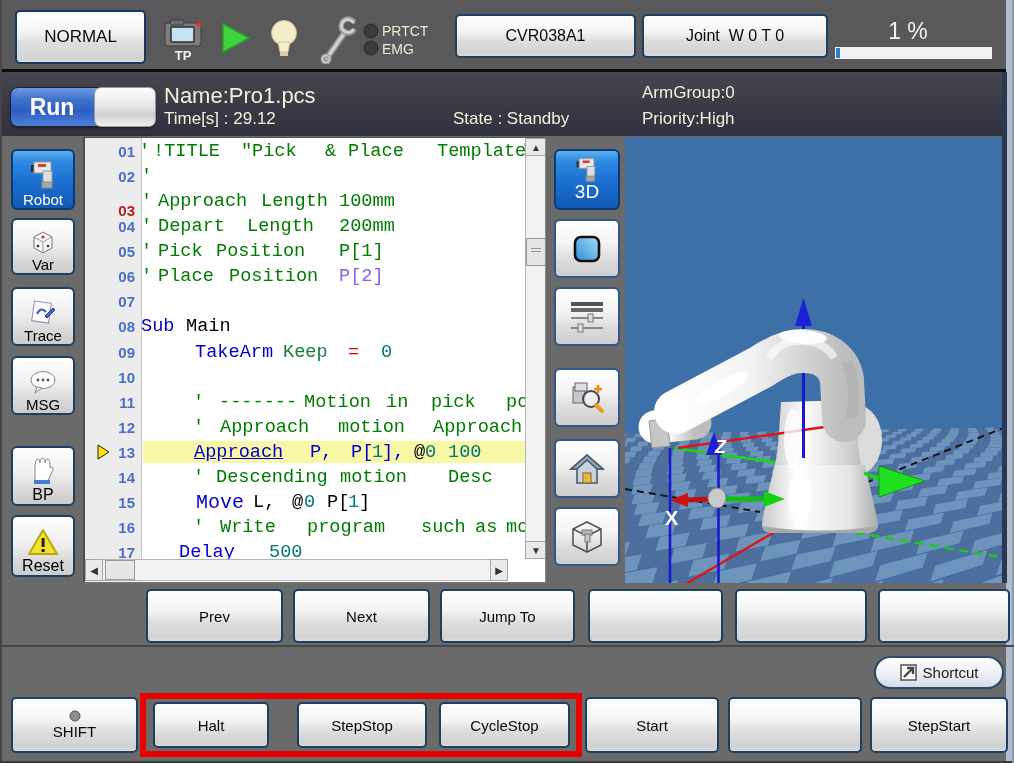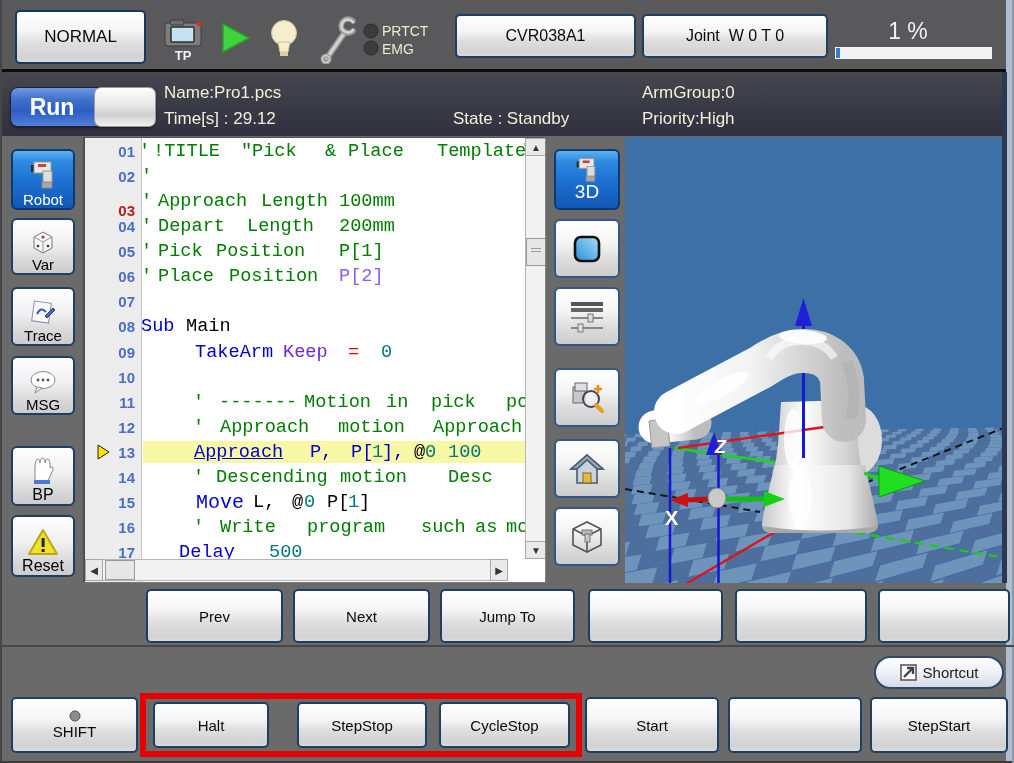--- a/index.html
+++ b/index.html
@@ -50,21 +50,21 @@
 <div class="btn" style="left:455px;top:14px;width:181px;height:44px;font-size:16px">CVR038A1</div>
 <div class="btn" style="left:642px;top:14px;width:186px;height:44px;font-size:16px">Joint&nbsp;&nbsp;W 0 T 0</div>
 <div class="abs" style="left:858px;top:18px;width:100px;text-align:center;font-size:23px;color:#f2f2f2">1 %</div>
 <div class="abs" style="left:835px;top:47px;width:157px;height:12px;background:#f2f2f2"></div>
 <div class="abs" style="left:836px;top:48px;width:4px;height:10px;background:#2f7fd0"></div>
 
 <div class="abs" style="left:0;top:72px;width:1014px;height:64px;background:linear-gradient(180deg,#47474f 0%,#3d3d48 40%,#30303f 100%)"></div>
 <div class="abs" style="left:10px;top:87px;width:146px;height:40px;border-radius:8px;background:linear-gradient(180deg,#6f9ae0 0%,#3f72cc 30%,#2e5dc0 60%,#4d7fd8 100%);border:1px solid #223;box-shadow:0 1px 2px rgba(0,0,0,.5)"></div>
 <div class="abs" style="left:14px;top:87px;width:76px;height:40px;color:#fff;font-size:23px;font-weight:bold;display:flex;align-items:center;justify-content:center">Run</div>
 <div class="abs" style="left:94px;top:87px;width:62px;height:40px;border-radius:7px;background:linear-gradient(180deg,#fdfdfd 0%,#e8e8e8 45%,#cfcfcf 70%,#f0f0f0 100%);border:1px solid #9a9a9a"></div>
-<div class="abs" style="left:164px;top:83px;font-size:17px;color:#f3efdc">Name:Pro1.pcs</div>
+<div class="abs" style="left:164px;top:83px;font-size:22px;color:#f3efdc">Name:Pro1.pcs</div>
 <div class="abs" style="left:164px;top:109px;font-size:17px;color:#f3efdc">Time[s] : 29.12</div>
 <div class="abs" style="left:453px;top:109px;font-size:17px;color:#f3efdc">State : Standby</div>
 <div class="abs" style="left:642px;top:83px;font-size:17px;color:#f3efdc">ArmGroup:0</div>
 <div class="abs" style="left:642px;top:109px;font-size:17px;color:#f3efdc">Priority:High</div>
 
 <div class="sbtn" style="top:149px;height:61px;background:linear-gradient(180deg,#5db0f0 0%,#2e8ae0 18%,#1c6fd0 55%,#1258b4 100%);border-color:#0b3a74;color:#fff">
 <svg width="28" height="30" viewBox="0 0 28 30" style="margin-bottom:1px">
  <rect x="2" y="5" width="7" height="7" fill="#2c2c2c"></rect>
  <rect x="5" y="2" width="17" height="11" fill="#e8e8e6" stroke="#9a9a98"></rect>
  <rect x="9" y="4" width="8" height="3" fill="#d04038"></rect>
@@ -141,21 +141,21 @@
 <div class="abs code" style="left:56px;top:126.1px;height:25px;line-height:25px;font-size:18.6px;color:#007c00;">'</div>
 <div class="abs code" style="left:73px;top:126.1px;height:25px;line-height:25px;font-size:18.6px;color:#007c00;">Place</div>
 <div class="abs code" style="left:144px;top:126.1px;height:25px;line-height:25px;font-size:18.6px;color:#007c00;">Position</div>
 <div class="abs code" style="left:254px;top:126.1px;height:25px;line-height:25px;font-size:18.6px;color:#8b5cf6;">P[2]</div>
 <div class="abs" style="left:0;top:151.2px;width:50px;height:25px;line-height:25px;text-align:right;font-size:15px;font-weight:bold;color:#4a6fc8">07</div>
 <div class="abs" style="left:0;top:176.3px;width:50px;height:25px;line-height:25px;text-align:right;font-size:15px;font-weight:bold;color:#4a6fc8">08</div>
 <div class="abs code" style="left:56px;top:176.3px;height:25px;line-height:25px;font-size:18.6px;color:#0000cc;">Sub</div>
 <div class="abs code" style="left:101px;top:176.3px;height:25px;line-height:25px;font-size:18.6px;color:#000000;">Main</div>
 <div class="abs" style="left:0;top:201.5px;width:50px;height:25px;line-height:25px;text-align:right;font-size:15px;font-weight:bold;color:#4a6fc8">09</div>
 <div class="abs code" style="left:110px;top:201.5px;height:25px;line-height:25px;font-size:18.6px;color:#0000cc;">TakeArm</div>
-<div class="abs code" style="left:198px;top:201.5px;height:25px;line-height:25px;font-size:18.6px;color:#6d28d9;">Keep</div>
+<div class="abs code" style="left:198px;top:201.5px;height:25px;line-height:25px;font-size:18.6px;color:#15803d;">Keep</div>
 <div class="abs code" style="left:263px;top:201.5px;height:25px;line-height:25px;font-size:18.6px;color:#e00000;">=</div>
 <div class="abs code" style="left:296px;top:201.5px;height:25px;line-height:25px;font-size:18.6px;color:#007878;">0</div>
 <div class="abs" style="left:0;top:226.6px;width:50px;height:25px;line-height:25px;text-align:right;font-size:15px;font-weight:bold;color:#4a6fc8">10</div>
 <div class="abs" style="left:0;top:251.7px;width:50px;height:25px;line-height:25px;text-align:right;font-size:15px;font-weight:bold;color:#4a6fc8">11</div>
 <div class="abs code" style="left:108px;top:251.7px;height:25px;line-height:25px;font-size:18.6px;color:#007c00;">'</div>
 <div class="abs code" style="left:134px;top:251.7px;height:25px;line-height:25px;font-size:18.6px;color:#007c00;">-------</div>
 <div class="abs code" style="left:219px;top:251.7px;height:25px;line-height:25px;font-size:18.6px;color:#007c00;">Motion</div>
 <div class="abs code" style="left:301px;top:251.7px;height:25px;line-height:25px;font-size:18.6px;color:#007c00;">in</div>
 <div class="abs code" style="left:346px;top:251.7px;height:25px;line-height:25px;font-size:18.6px;color:#007c00;">pick</div>
 <div class="abs code" style="left:421px;top:251.7px;height:25px;line-height:25px;font-size:18.6px;color:#007c00;">position</div>

